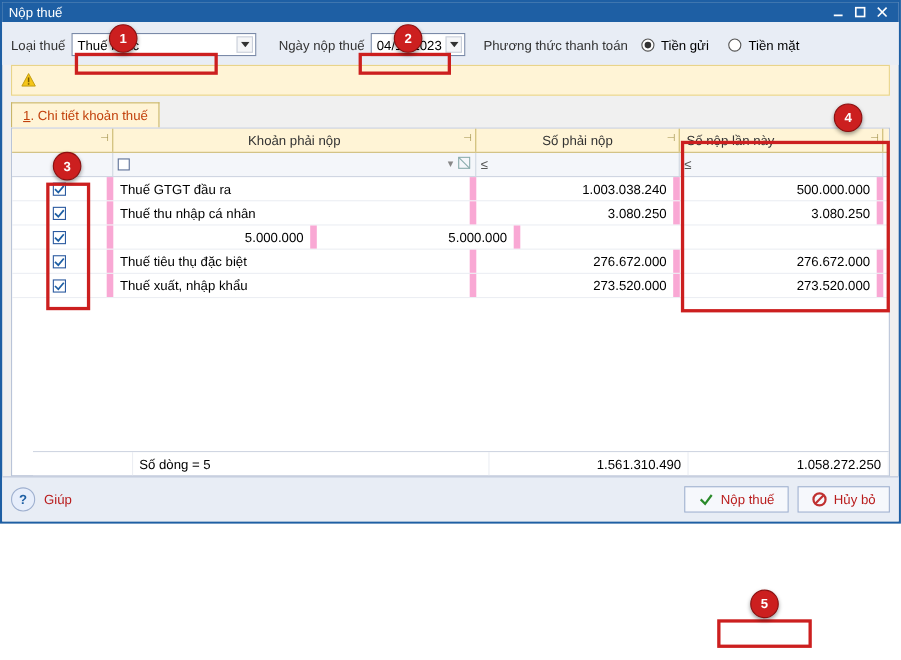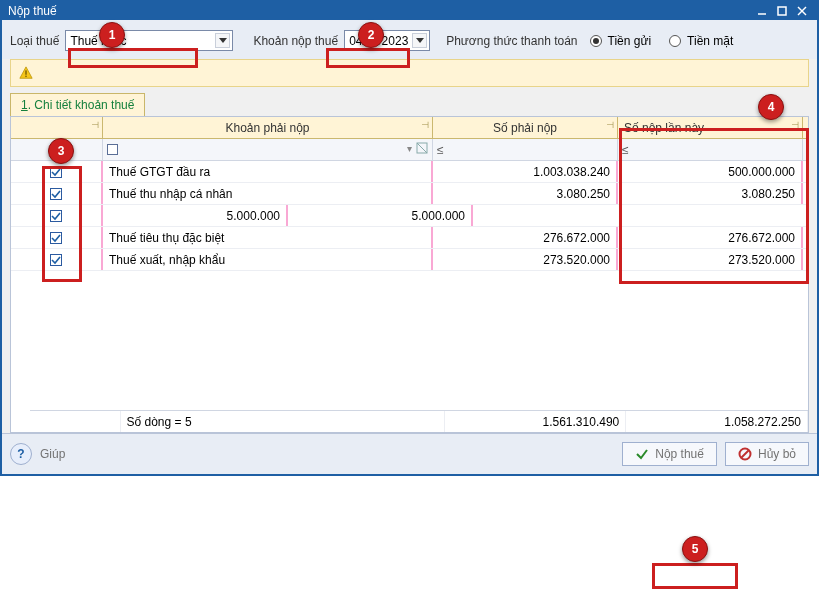--- a/index.html
+++ b/index.html
@@ -18,52 +18,52 @@
 .cbo { background: #fff; border: 1px solid #7a8aa8; height: 21px; display: inline-flex; align-items: center; padding: 0 4px; position: relative; }
 .cbo .arrow { position: absolute; right: 2px; top: 2px; width: 15px; height: 15px; display: flex; align-items: center; justify-content: center; background: #f5f6f8; border: 1px solid #c9cfda; }
 .cbo .arrow svg { width:8px; height:5px; }
 .radio { width: 12px; height: 12px; border: 1px solid #555; border-radius: 50%; display: inline-block; vertical-align: middle; position: relative; background:#fff;}
 .radio.checked::after { content:""; position:absolute; left:2px; top:2px; width:6px; height:6px; background:#333; border-radius:50%; }
 
 .banner { margin: 0 8px 6px 8px; background: #fff4d6; border: 1px solid #e8d48a; padding: 6px 8px; display: flex; align-items: center; gap: 8px; color: #333; }
 .banner .warn { width: 14px; height: 14px; }
 
 .tab-strip { margin: 0 8px; display: flex; }
-.tab { background: #fff4d6; border: 1px solid #c9b66a; border-bottom: none; padding: 4px 10px; color: #15803d; font-size: 12px; }
+.tab { background: #fff4d6; border: 1px solid #c9b66a; border-bottom: none; padding: 4px 10px; color: #c2410c; font-size: 12px; }
 .tab u { text-decoration: underline; }
 
 .grid-wrap { margin: 0 8px; border: 1px solid #b9c4d8; background: #fff; height: 420px; display: flex; flex-direction: column; }
 
 .grid-header { background: #fff4d6; border-bottom: 1px solid #cbb86f; display: flex; height: 22px; }
 .grid-header .hc { border-right: 1px solid #cbb86f; display: flex; align-items: center; padding: 0 6px; color: #333; position:relative; }
 .pin { position:absolute; right:3px; top:3px; font-size:9px; color:#a0904a; }
 
 .filter-row { background: #f4f6fa; border-bottom: 1px solid #d0d6e2; display: flex; height: 22px; }
 .filter-row .fc { border-right: 1px solid #d0d6e2; display: flex; align-items: center; padding: 0 4px; color:#555; position:relative; }
 .sq { width:12px; height:12px; border:1px solid #5a6e96; background:#fff; display:inline-block; }
 .sq.small { width:11px; height:11px; }
 
 .rows { flex: 1; overflow: hidden; }
 .row { display: flex; height: 22px; border-bottom: 1px solid #eceef3; align-items: center; }
-.cell { border-right: 2px solid #f9a8d4; padding: 0 6px; height: 100%; display: flex; align-items: center; }
+.cell { border-right: 6px solid #f9a8d4; padding: 0 6px; height: 100%; display: flex; align-items: center; }
 .cell.r { justify-content: flex-end; }
 .cb { width: 12px; height: 12px; border: 1px solid #2b5aa0; background: #fff; display: inline-flex; align-items: center; justify-content: center; }
 .cb.checked svg { display:block; width:10px; height:10px; }
 .cb svg { display:none; }
 
 .col-check { width: 92px; justify-content:center; }
 .col-name  { width: 330px; }
 .col-due   { width: 185px; }
 .col-pay   { width: 185px; }
 
 .footer-row { background:#ffffff; border-top:1px solid #d0d6e2; display:flex; height:22px;margin-left:19px; }
 .footer-row .cell { border-right:1px solid #eceef3; }
 
 .bottom-bar { background:#e8edf5; border-top:1px solid #b9c4d8; padding:8px; display:flex; align-items:center; gap:8px; justify-content:space-between; }
-.btn { background:#f6f8fc; border:1px solid #9fb0cf; padding:4px 12px; display:inline-flex; align-items:center; gap:6px; color:#737373; cursor:pointer;text-align:right; }
+.btn { background:#f6f8fc; border:1px solid #9fb0cf; padding:4px 12px; display:inline-flex; align-items:center; gap:6px; color:#b91c1c; cursor:pointer;text-align:right; }
 .btn svg { width:14px; height:14px; }
 .help { width:22px; height:22px; border:1px solid #9fb0cf; border-radius:11px; background:#e7eefb; color:#1e5fa4; display:inline-flex; align-items:center; justify-content:center; font-weight:bold; }
 
 
 .callout { position:absolute; width:26px; height:26px; border-radius:50%; background:#cc1f1f; color:#fff; display:flex; align-items:center; justify-content:center; font-weight:bold; font-size:14px; box-shadow:0 2px 4px rgba(0,0,0,0.4); border:1px solid #8a1010; z-index:50;}
 .redbox { position:absolute; border:3px solid #cc1f1f; z-index:40; pointer-events:none; }
 </style>
 </head>
 <body>
 
@@ -94,21 +94,21 @@
   <div class="form-row">
     <label>Loại thuế</label>
     <div class="cbo" style="width:168px">
       <span>Thuế khác</span>
       <span class="arrow">
           <svg viewBox="0 0 8 5">
             <path d="M0 0 L4 5 L8 0 Z" fill="#333"></path>
           </svg>
         </span>
     </div>
-    <label style="margin-left:14px">Khoản nộp thuế</label>
+    <label style="margin-left:14px">Ngày nộp thuế</label>
     <div class="cbo" style="width:86px">
       <span>04/11/2023</span>
       <span class="arrow">
           <svg viewBox="0 0 8 5">
             <path d="M0 0 L4 5 L8 0 Z" fill="#333"></path>
           </svg>
         </span>
     </div>
     <label style="margin-left:10px">Phương thức thanh toán</label>
     <span class="radio checked" style="margin-left:6px"></span>

